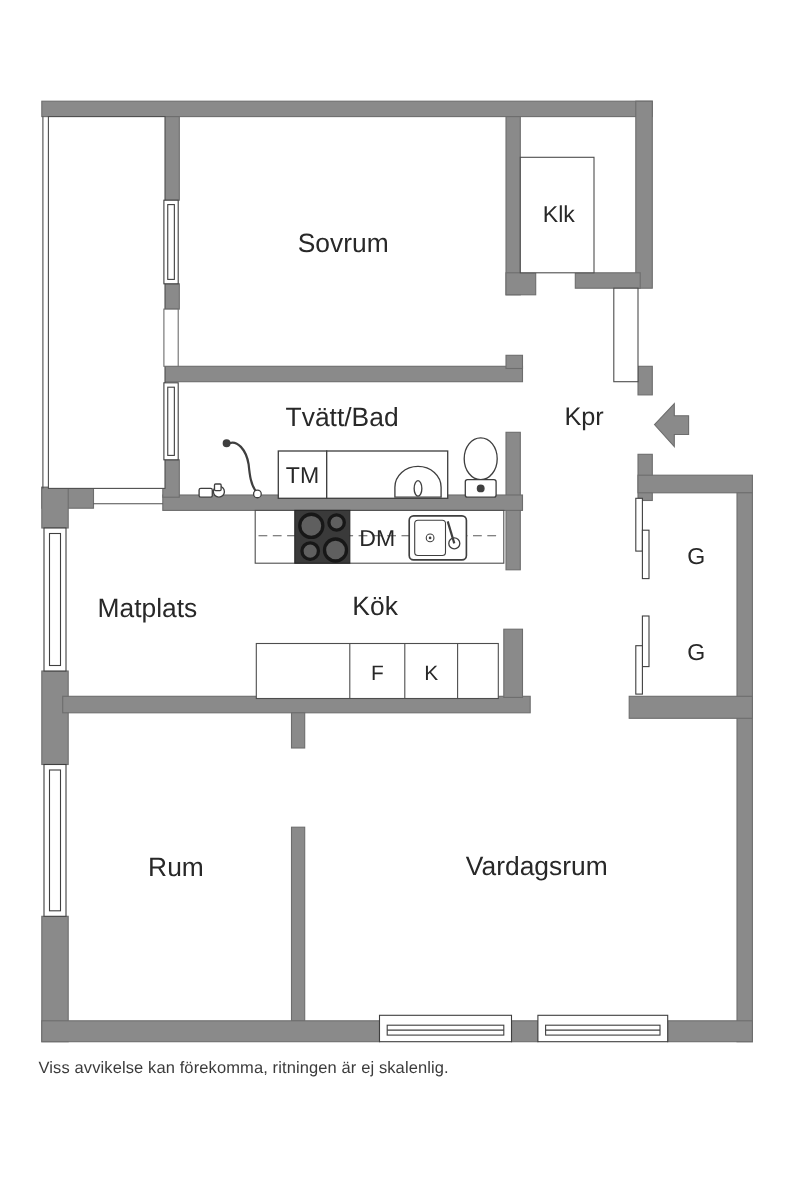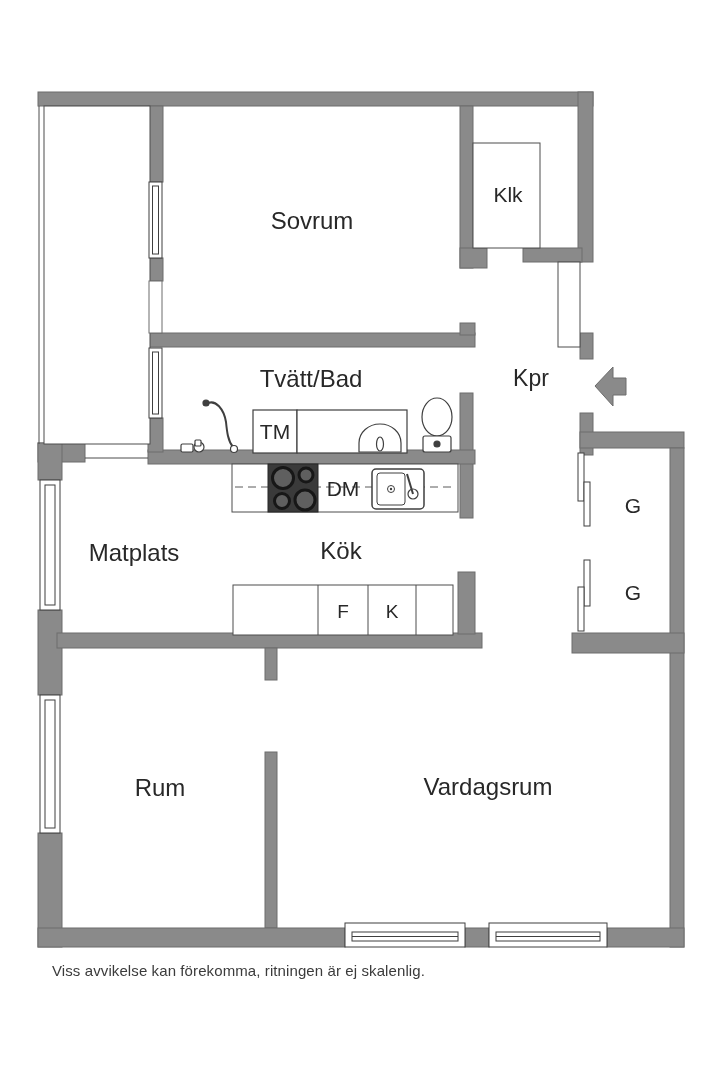--- a/index.html
+++ b/index.html
@@ -14,21 +14,21 @@
   svg text{
     font-family:"Liberation Sans", sans-serif;
     fill:#282828;
   }
   .room-label{font-size:24px;}
   .small-label{font-size:21px;}
   .tiny-label{font-size:19px;}
   .kpr-label{font-size:23px;}
   .disclaimer{
     position:absolute;
-    left:52px;
+    left:35px;
     top:962px;
     font-size:15px;
     color:#3b3b3b;
     letter-spacing:0.1px;
   }
 </style>
 </head>
 <body>
 
 <div class="stage">

